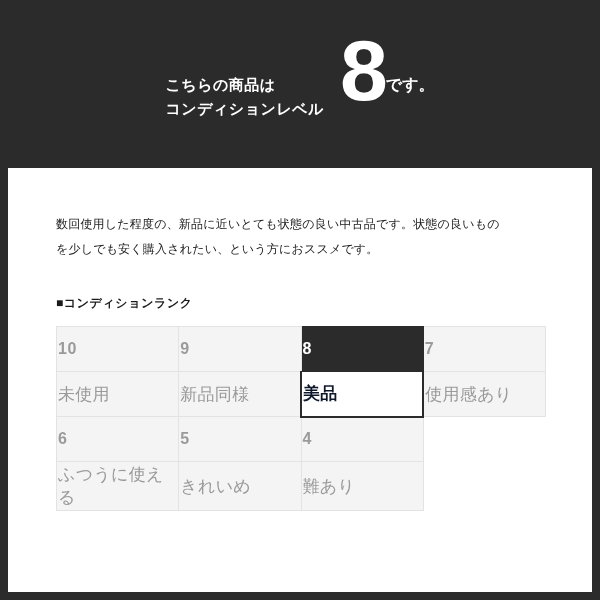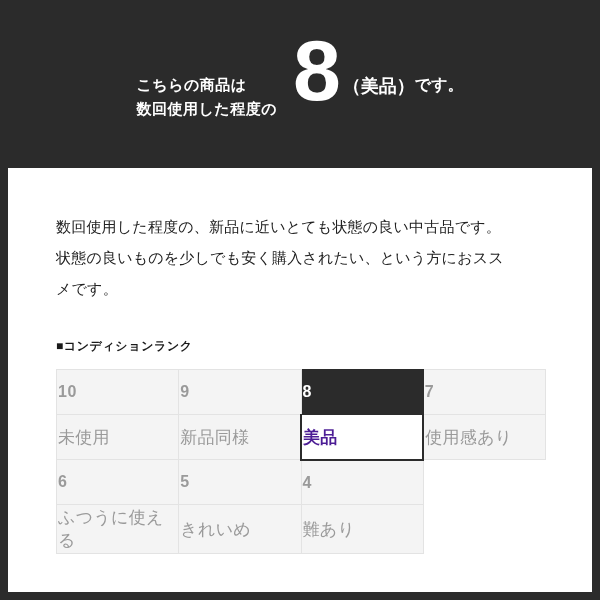--- a/index.html
+++ b/index.html
@@ -75,21 +75,21 @@
     position: absolute;
     left: 8px;
     top: 168px;
     width: 584px;
     height: 424px;
     background: #ffffff;
     box-sizing: border-box;
     padding: 44px 48px 0 48px;
   }
   .description {
-    font-size: 15px;
+    font-size: 12px;
     color: #222222;
     line-height: 2.05;
     letter-spacing: 0.2px;
     margin: 0 0 34px 0;
     width: 452px;
   }
   .section-title {
     font-size: 12px;
     font-weight: bold;
     color: #1a1a1a;
@@ -126,37 +126,36 @@
     border: none;
   }
   
   .rank-table td.active-num {
     background: #2b2b2b;
     color: #ffffff;
     border: 1px solid #2b2b2b;
   }
   .rank-table td.active-lbl {
     background: #ffffff;
-    color: #4c1d95;
+    color: #0f172a;
     font-weight: bold;
     border: 2px solid #2b2b2b;
     border-top: none;
   }
 </style>
 </head>
 <body>
 
 <div class="page">
 
   <div class="header">
     <div class="header-inner">
       <div class="header-lead">こちらの商品は
-数回使用した程度の</div>
+コンディションレベル</div>
       <div class="big-number">8</div>
-      <div class="header-paren">（美品）</div>
       <div class="header-tail">です。</div>
     </div>
   </div>
 
   <div class="card">
     <p class="description">数回使用した程度の、新品に近いとても状態の良い中古品です。状態の良いものを少しでも安く購入されたい、という方におススメです。</p>
     <div class="section-title">■コンディションランク</div>
 
     <table class="rank-table">
       <tbody>

